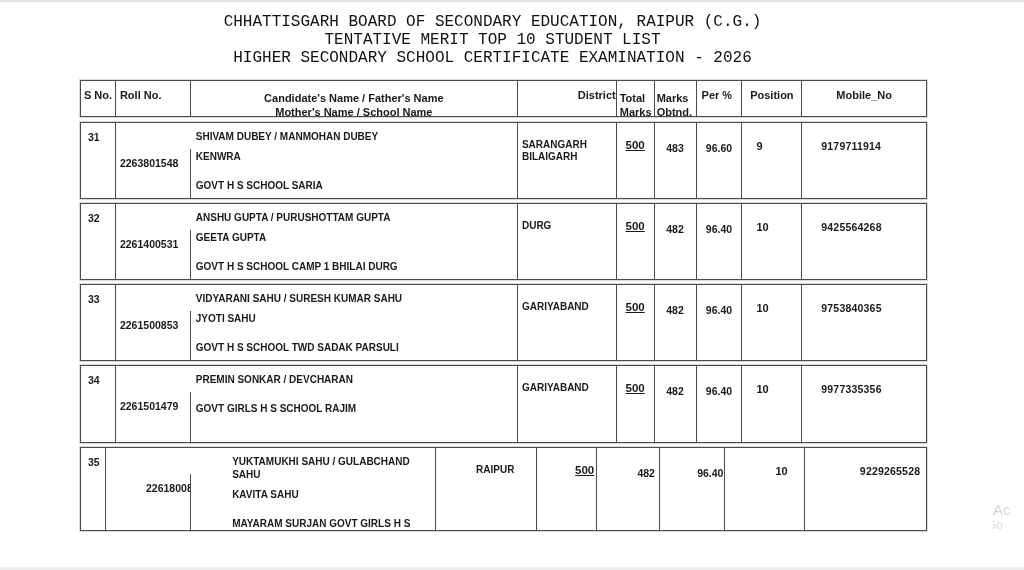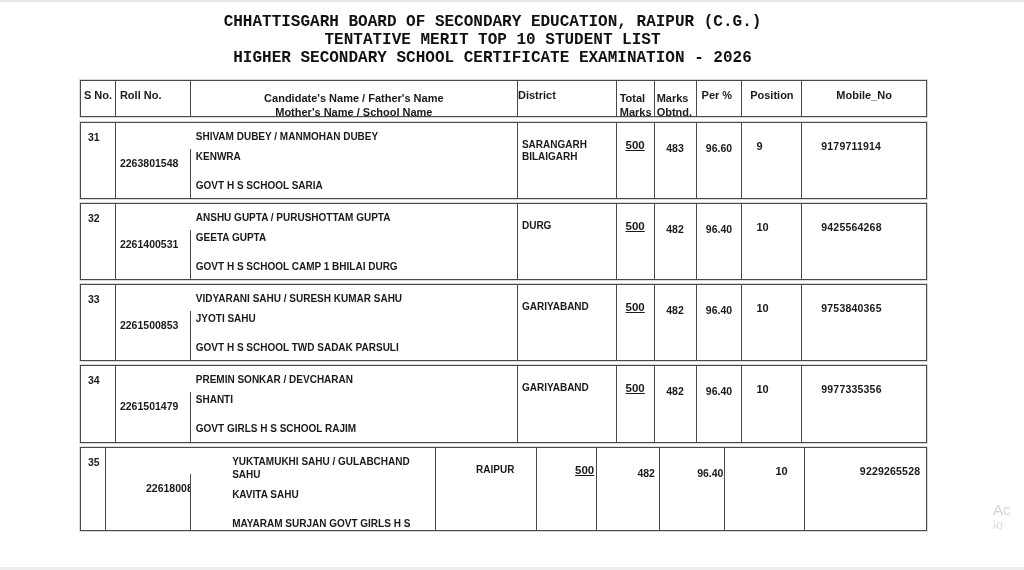--- a/index.html
+++ b/index.html
@@ -16,21 +16,21 @@
   }
   .edge-line-bottom {
     position: absolute; left: 0; top: 567px; width: 1024px; height: 3px;
     background: #ededed;
   }
   .doc-title {
     position: absolute;
     left: 0; top: 13px; width: 985px;
     text-align: center;
     font-family: "Liberation Mono", monospace;
-    font-weight: 700;
+    font-weight: 400;
     font-size: 16px;
     line-height: 18px;
     letter-spacing: 0px;
     color: #111;
     white-space: pre;
   }
   .merit-table {
     position: absolute;
     left: 80px; top: 80px; width: 847px;
   }
@@ -54,21 +54,21 @@
   .c-obtnd   { width: 42px; }
   .c-per     { width: 46px; }
   .c-pos     { width: 60px; }
   .c-mobile  { width: 124px; }
 
   
   .header .cell { font-weight: 700; font-size: 11px; line-height: 14px; padding-top: 10px; }
   .header .c-sno     { text-align: center; padding-top: 7px; }
   .header .c-roll    { text-align: left; padding-left: 4px; padding-top: 7px; }
   .header .c-name    { text-align: center; }
-  .header .c-district{ text-align: left; padding-top: 7px; }
+  .header .c-district{ text-align: right; padding-top: 7px; }
   .header .c-total   { text-align: left; padding-left: 3px; }
   .header .c-obtnd   { text-align: left; padding-left: 2px; }
   .header .c-per     { text-align: left; padding-left: 5px; padding-top: 7px; }
   .header .c-pos     { text-align: center; padding-top: 7px; }
   .header .c-mobile  { text-align: center; padding-top: 7px; }
 
   
   .datarow .cell { font-weight: 700; }
   .datarow .c-sno  { font-size: 10.5px; padding: 8px 0 0 7px; }
   .datarow .c-roll { font-size: 10.5px; padding: 8px 0 0 4px; margin-top: 26px; }
@@ -169,21 +169,20 @@
     <div class="cell c-per">96.40</div>
     <div class="cell c-pos">10</div>
     <div class="cell c-mobile">9753840365</div>
   </div>
 
   <div class="trow datarow">
     <div class="cell c-sno">34</div>
     <div class="cell c-roll">2261501479</div>
     <div class="cell c-name">
       <div class="name-l1">PREMIN SONKAR / DEVCHARAN</div>
-      <div class="name-l2">SHANTI</div>
       <div class="name-l3">GOVT GIRLS H S SCHOOL RAJIM</div>
     </div>
     <div class="cell c-district">GARIYABAND</div>
     <div class="cell c-total">500</div>
     <div class="cell c-obtnd">482</div>
     <div class="cell c-per">96.40</div>
     <div class="cell c-pos">10</div>
     <div class="cell c-mobile">9977335356</div>
   </div>
 

